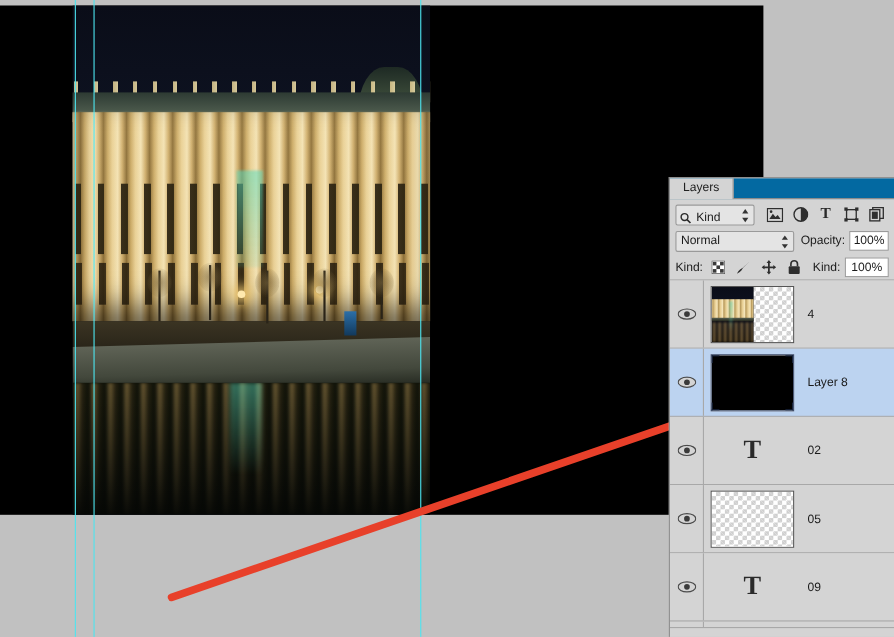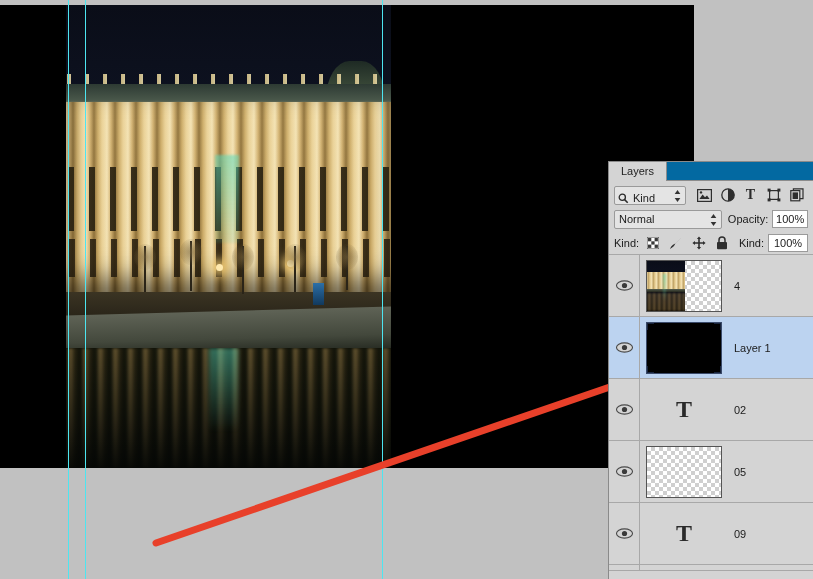--- a/index.html
+++ b/index.html
@@ -451,21 +451,21 @@
           </div>
           <div class="thumb-cell">
             <div class="thumb selected-thumb">
               <div class="thumb-black"></div>
               <span class="corner c-tl"></span>
               <span class="corner c-tr"></span>
               <span class="corner c-bl"></span>
               <span class="corner c-br"></span>
             </div>
           </div>
-          <span class="layer-name">Layer 1</span>
+          <span class="layer-name">Layer 8</span>
         </div>
 
         <div class="layer-row">
           <div class="eye-cell">
             <svg width="17" height="11" viewBox="0 0 17 11">
               <ellipse cx="8.5" cy="5.5" rx="8" ry="4.6" fill="#d4d4d4" stroke="#4a4a4a" stroke-width="1.1"></ellipse>
               <circle cx="8.5" cy="5.5" r="2.6" fill="#3a3a3a"></circle>
             </svg>
           </div>
           <div class="thumb-cell">

